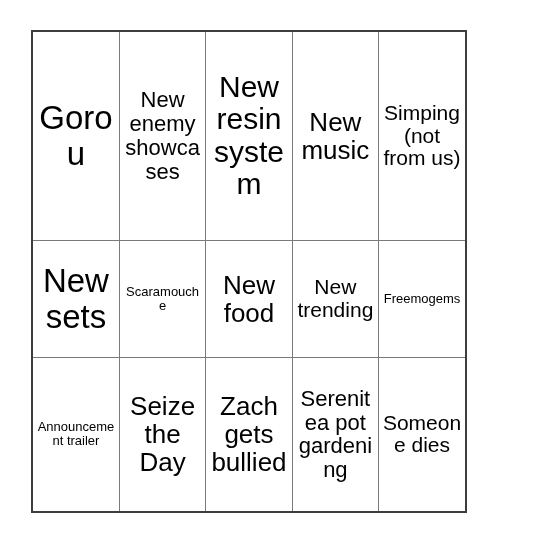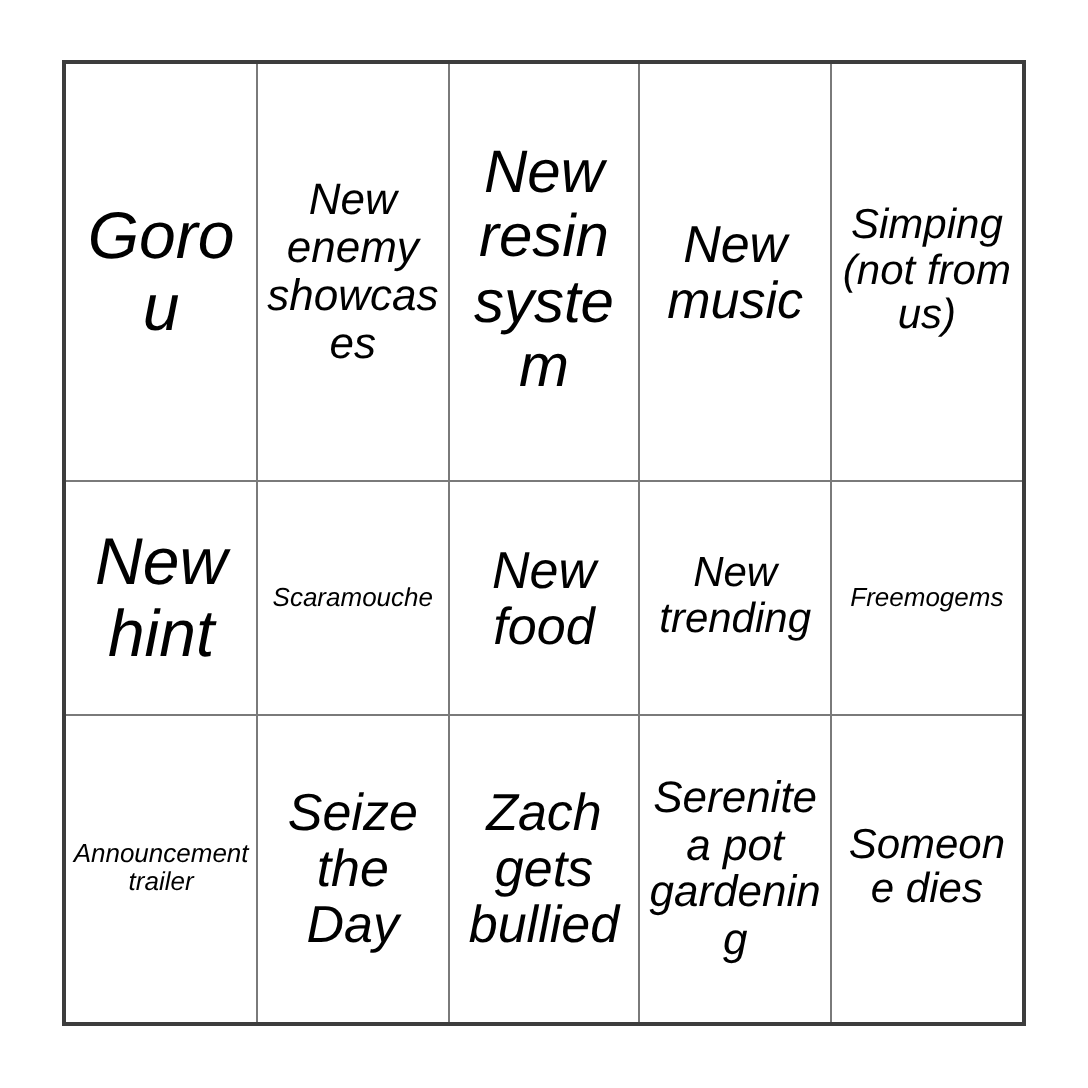--- a/index.html
+++ b/index.html
@@ -10,26 +10,25 @@
   body {
     width: 544px;
     height: 544px;
     font-family: "Liberation Sans", sans-serif;
     -webkit-font-smoothing: antialiased;
   }
   #bingo-card {
     position: absolute;
     left: 31px;
     top: 30px;
-    width: 482px;
+    width: 436px;
     height: 483px;
     box-sizing: border-box;
     border: 2px solid #3d3d3d;
     background: #ffffff;
-    font-style: italic;
   }
   table.bingo-grid {
     width: 100%;
     height: 100%;
     border-collapse: collapse;
     table-layout: fixed;
   }
   table.bingo-grid td {
     border: 1px solid #7a7a7a;
     text-align: center;
@@ -61,21 +60,21 @@
   <table class="bingo-grid">
     <tbody>
       <tr>
         <td class="fs-xxl">Gorou</td>
         <td class="fs-sm">New enemy showcases</td>
         <td class="fs-lg">New resin system</td>
         <td class="fs-xl">New music</td>
         <td class="fs-md">Simping (not from us)</td>
       </tr>
       <tr>
-        <td class="fs-xxl">New hint</td>
+        <td class="fs-xxl">New sets</td>
         <td class="fs-xxs">Scaramouche</td>
         <td class="fs-xl">New food</td>
         <td class="fs-md">New trending</td>
         <td class="fs-xxs">Freemogems</td>
       </tr>
       <tr>
         <td class="fs-xxs">Announcement trailer</td>
         <td class="fs-xl">Seize the Day</td>
         <td class="fs-xl">Zach gets bullied</td>
         <td class="fs-sm">Serenitea pot gardening</td>

